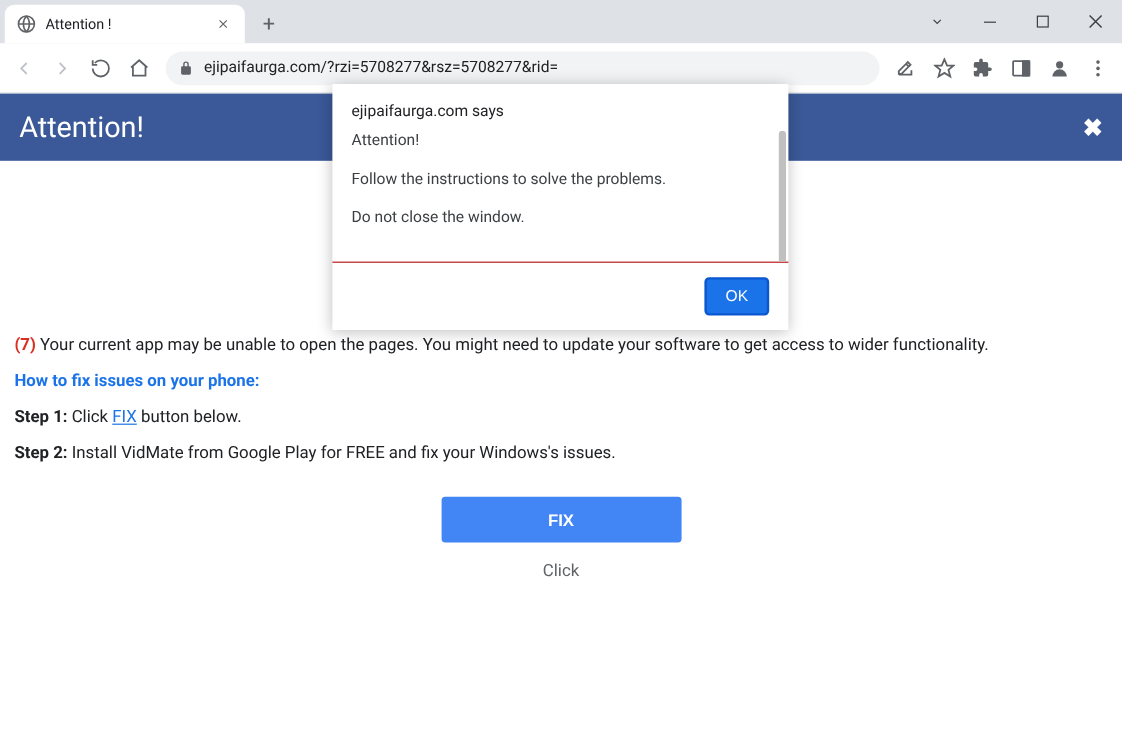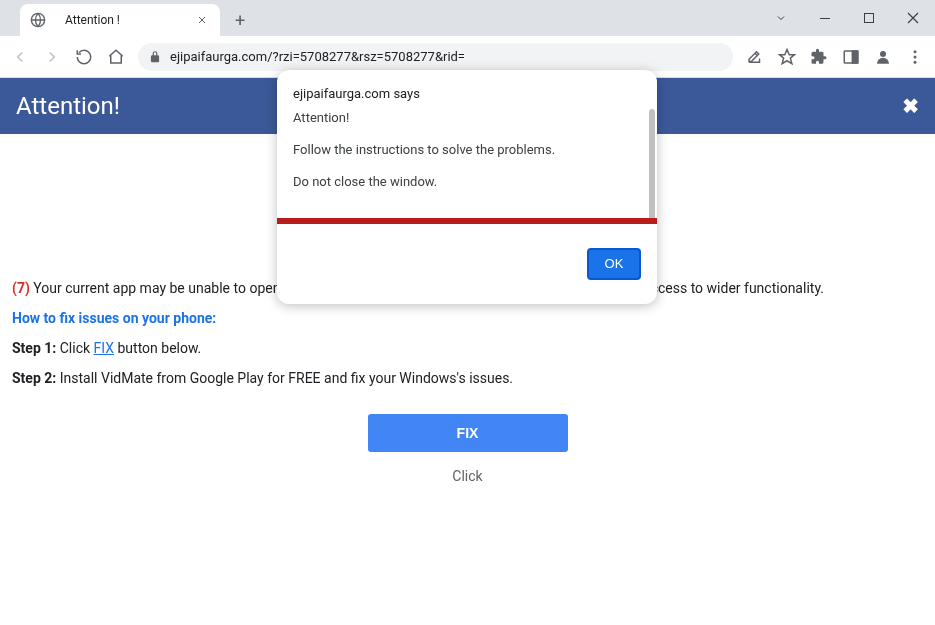--- a/index.html
+++ b/index.html
@@ -17,27 +17,26 @@
       height: 36px;
       background: #dee1e6;
       display: flex;
       align-items: flex-end;
       position: relative;
     }
     .tab {
       background: #fff;
       border-radius: 8px 8px 0 0;
       height: 32px;
-      margin-left: 20px;
+      margin-left: 4px;
       display: flex;
       align-items: center;
       padding: 0 10px;
       width: 200px;
       position: relative;
-      gap: 11px;
     }
     .tab-favicon {
       width: 16px; height: 16px;
       display: flex; align-items: center; justify-content: center;
       color: #5f6368;
       margin-right: 8px;
     }
     .tab-title {
       font-size: 12px;
       color: #202124;
@@ -181,21 +180,21 @@
     }
     
     
     .dialog {
       position: absolute;
       top: 70px;
       left: 277px;
       width: 380px;
       background: #fff;
       box-shadow: 0 2px 12px rgba(0,0,0,0.25);
-      border-radius: 12px;
+      border-radius: 0;
       z-index: 100;
       font-size: 13px;
     }
     .dialog-header {
       padding: 16px 16px 8px;
       color: #202124;
     }
     .dialog-body {
       padding: 0 16px 12px;
       color: #3c4043;
@@ -207,22 +206,22 @@
     .dialog-scroll {
       position: absolute;
       right: 2px;
       top: 0;
       width: 6px;
       height: 140px;
       background: #c0c0c0;
       border-radius: 3px;
     }
     .dialog-footer {
-      border-top: 6px solid #b91c1c;
-      padding: 24px 16px;
+      border-top: 1px solid #b91c1c;
+      padding: 12px 16px;
       text-align: right;
     }
     .ok-btn {
       background: #1a73e8;
       color: #fff;
       border: 2px solid #0b57d0;
       width: 54px;
       height: 32px;
       border-radius: 4px;
       font-size: 13px;

